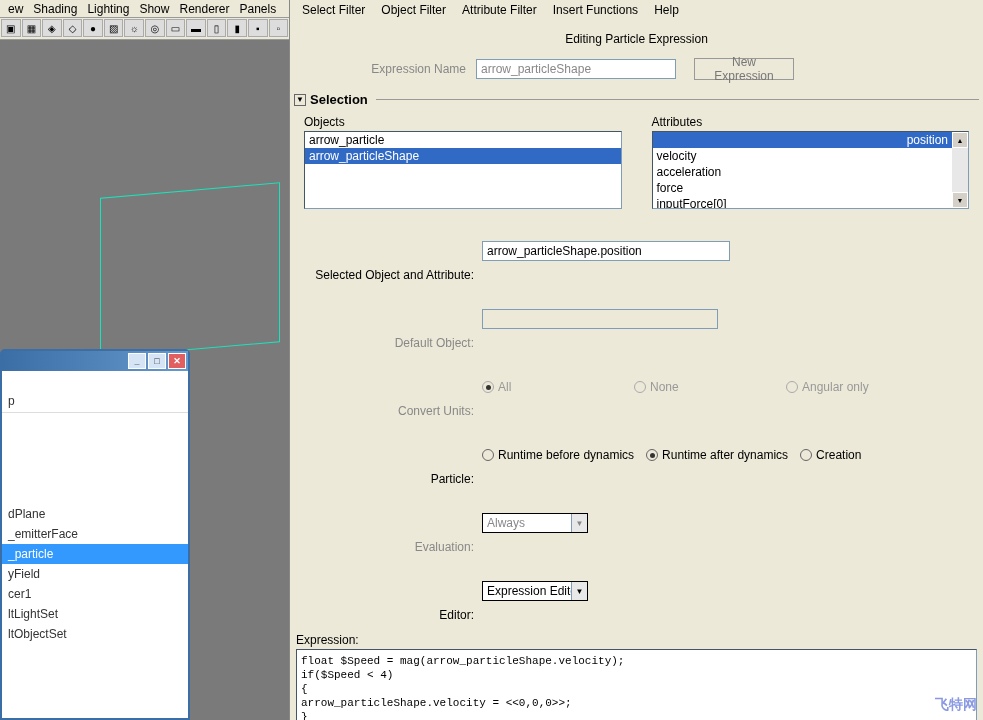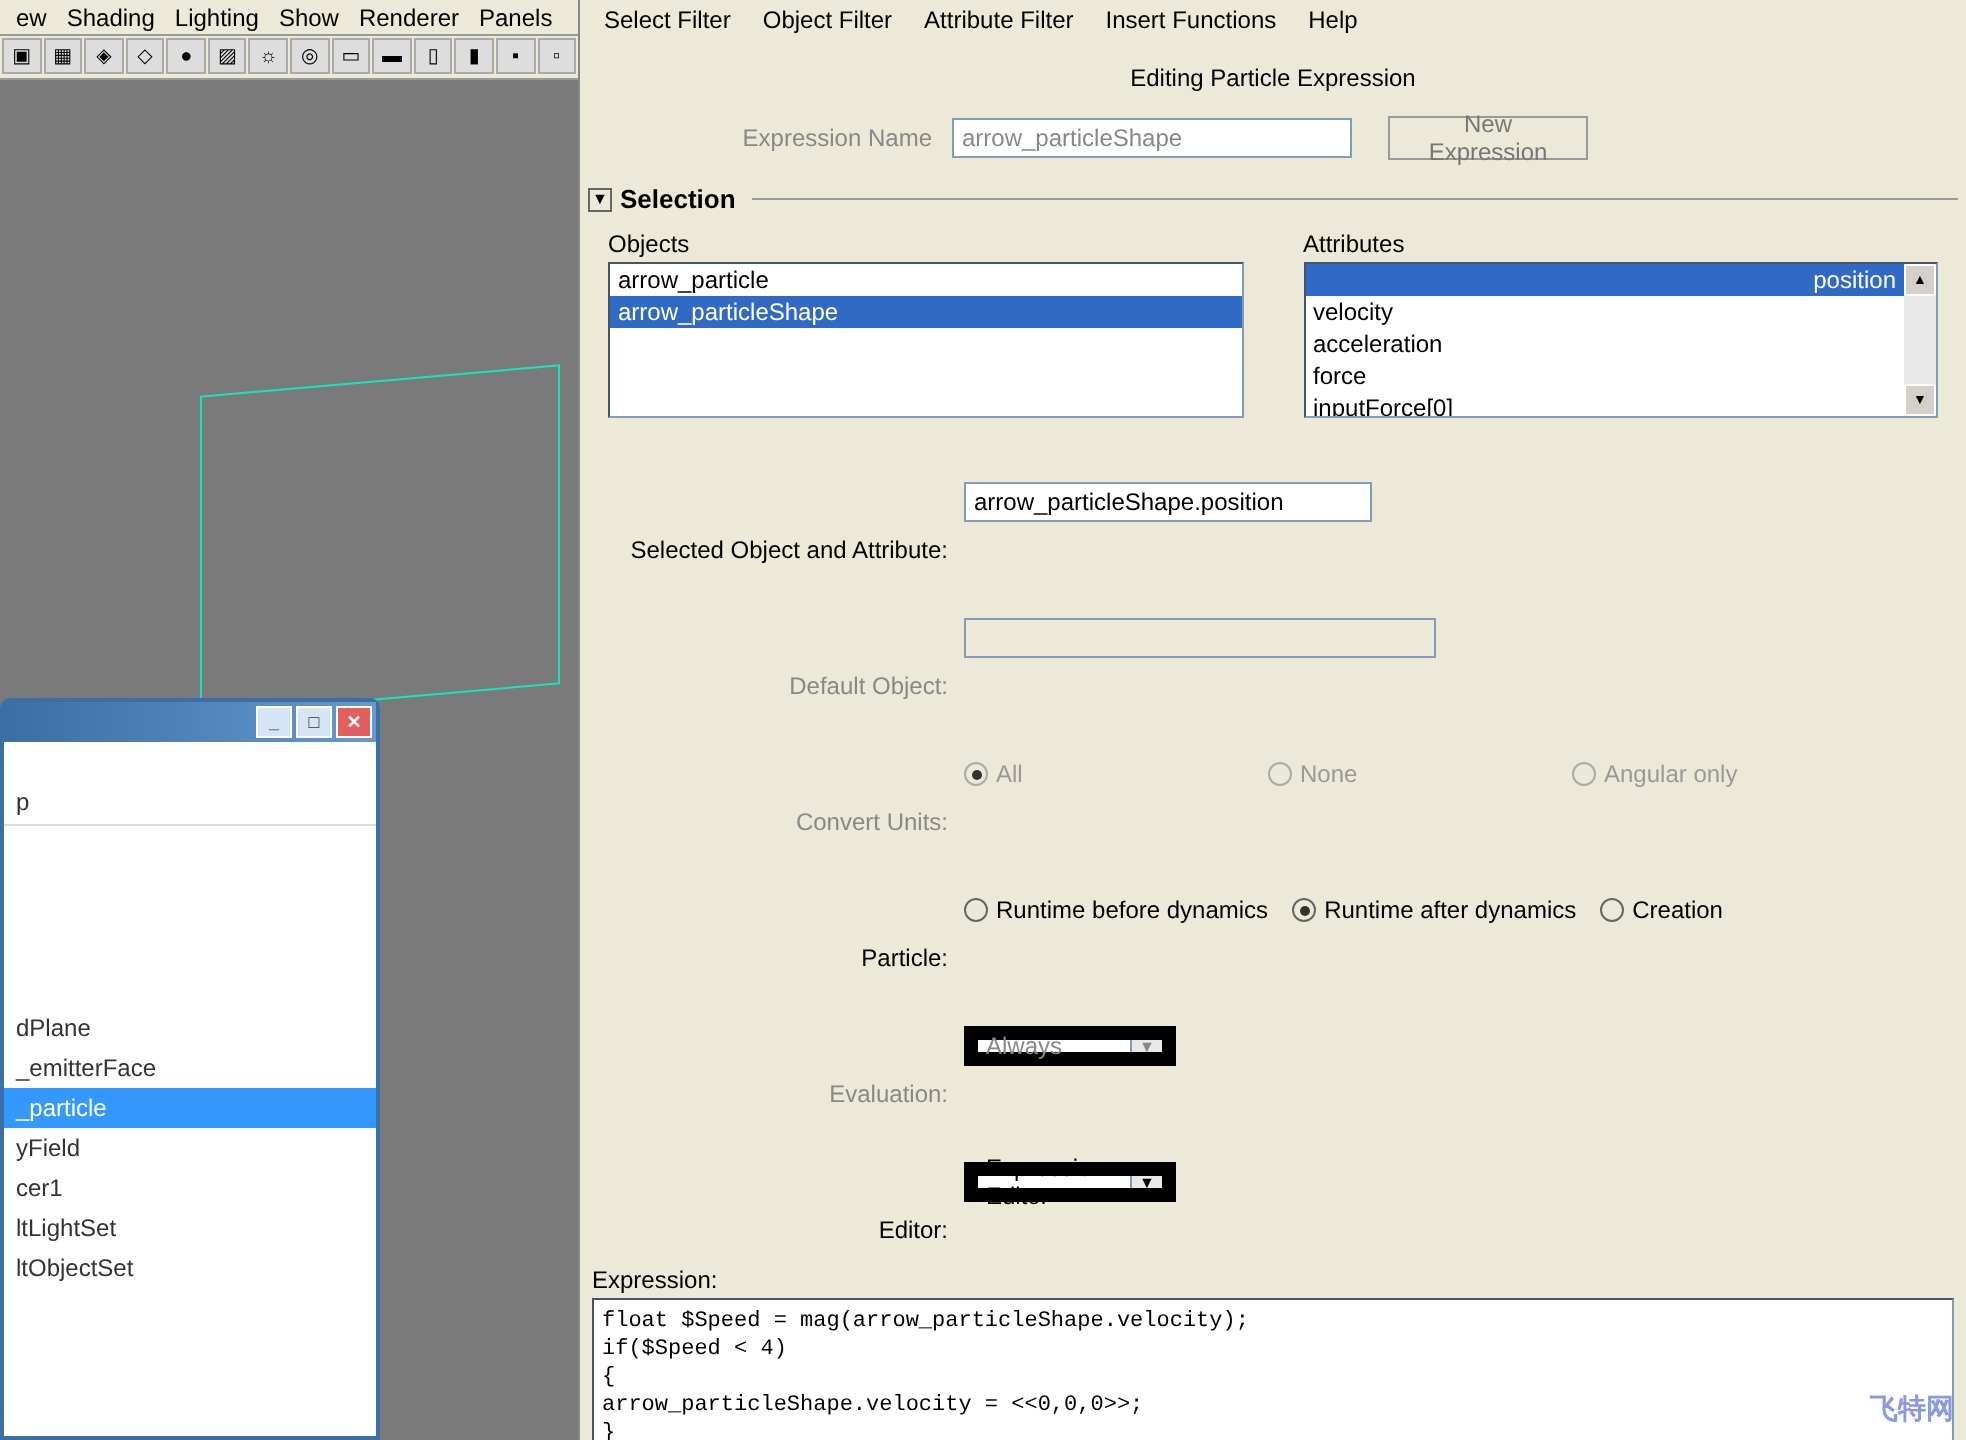--- a/index.html
+++ b/index.html
@@ -53,21 +53,21 @@
 
 .form-row { display: flex; align-items: center; padding: 3px 14px; gap: 8px; }
 .form-row > label { width: 170px; text-align: right; margin-top: 48px; }
 .form-row > label.disabled { color: #888; }
 .radio-grp { display: flex; gap: 12px; align-items: center; justify-content: center; }
 .radio-grp .opt { display: flex; align-items: center; gap: 4px; min-width: 140px; }
 .radio-grp .opt.disabled { color: #999; }
 .radio { width: 12px; height: 12px; border: 1px solid #666; border-radius: 50%; display: inline-flex; align-items: center; justify-content: center; }
 .radio.on::after { content: ''; width: 5px; height: 5px; background: #333; border-radius: 50%; }
 .radio.disabled { border-color: #aaa; }
-.select { background: #fff; border: 7px solid #000000; height: 20px; width: 106px; display: flex; align-items: center; padding: 0 4px; color: #888; position: relative; }
+.select { background: #fff; border: 1px solid #000000; height: 20px; width: 106px; display: flex; align-items: center; padding: 0 4px; color: #888; position: relative; }
 .select.enabled { color: #000; }
 .select .dd { position: absolute; right: 0; top: 0; width: 16px; height: 100%; background: #e8e8e8; border-left: 1px solid #7f9db9; display: flex; align-items: center; justify-content: center; font-size: 8px; }
 
 .expr-label { padding: 8px 6px 2px; }
 .expr-area { margin: 0 6px; border: 1px inset #7f9db9; background: #fff; height: 173px; padding: 4px; font-family: Liberation Mono, monospace; font-size: 11px; white-space: pre-wrap; line-height: 14px; }
 
 .status-bar { margin: 6px; height: 20px; border: 1px inset #ccc; background: #ece9d8; }
 
 .btn-row { display: flex; gap: 10px; padding: 4px 8px; }
 .btn-row .btn { flex: 1; height: 24px; }
@@ -170,21 +170,21 @@
         <div class="scroll-ind">
           <span class="scroll-btn">▲</span>
           <span class="scroll-btn">▼</span>
         </div>
       </div>
     </div>
   </div>
 
   <div class="form-row">
     <label>Selected Object and Attribute:</label>
-    <input class="txt-input" style="width: 204px; color: rgb(0, 0, 0);" value="arrow_particleShape.position">
+    <input class="txt-input" style="width: 248px; color: rgb(0, 0, 0);" value="arrow_particleShape.position">
   </div>
   <div class="form-row">
     <label class="disabled">Default Object:</label>
     <input class="txt-input" style="width: 236px; background: rgb(236, 233, 216);">
   </div>
   <div class="form-row">
     <label class="disabled">Convert Units:</label>
     <div class="radio-grp">
       <div class="opt disabled">
           <span class="radio on disabled"></span>

